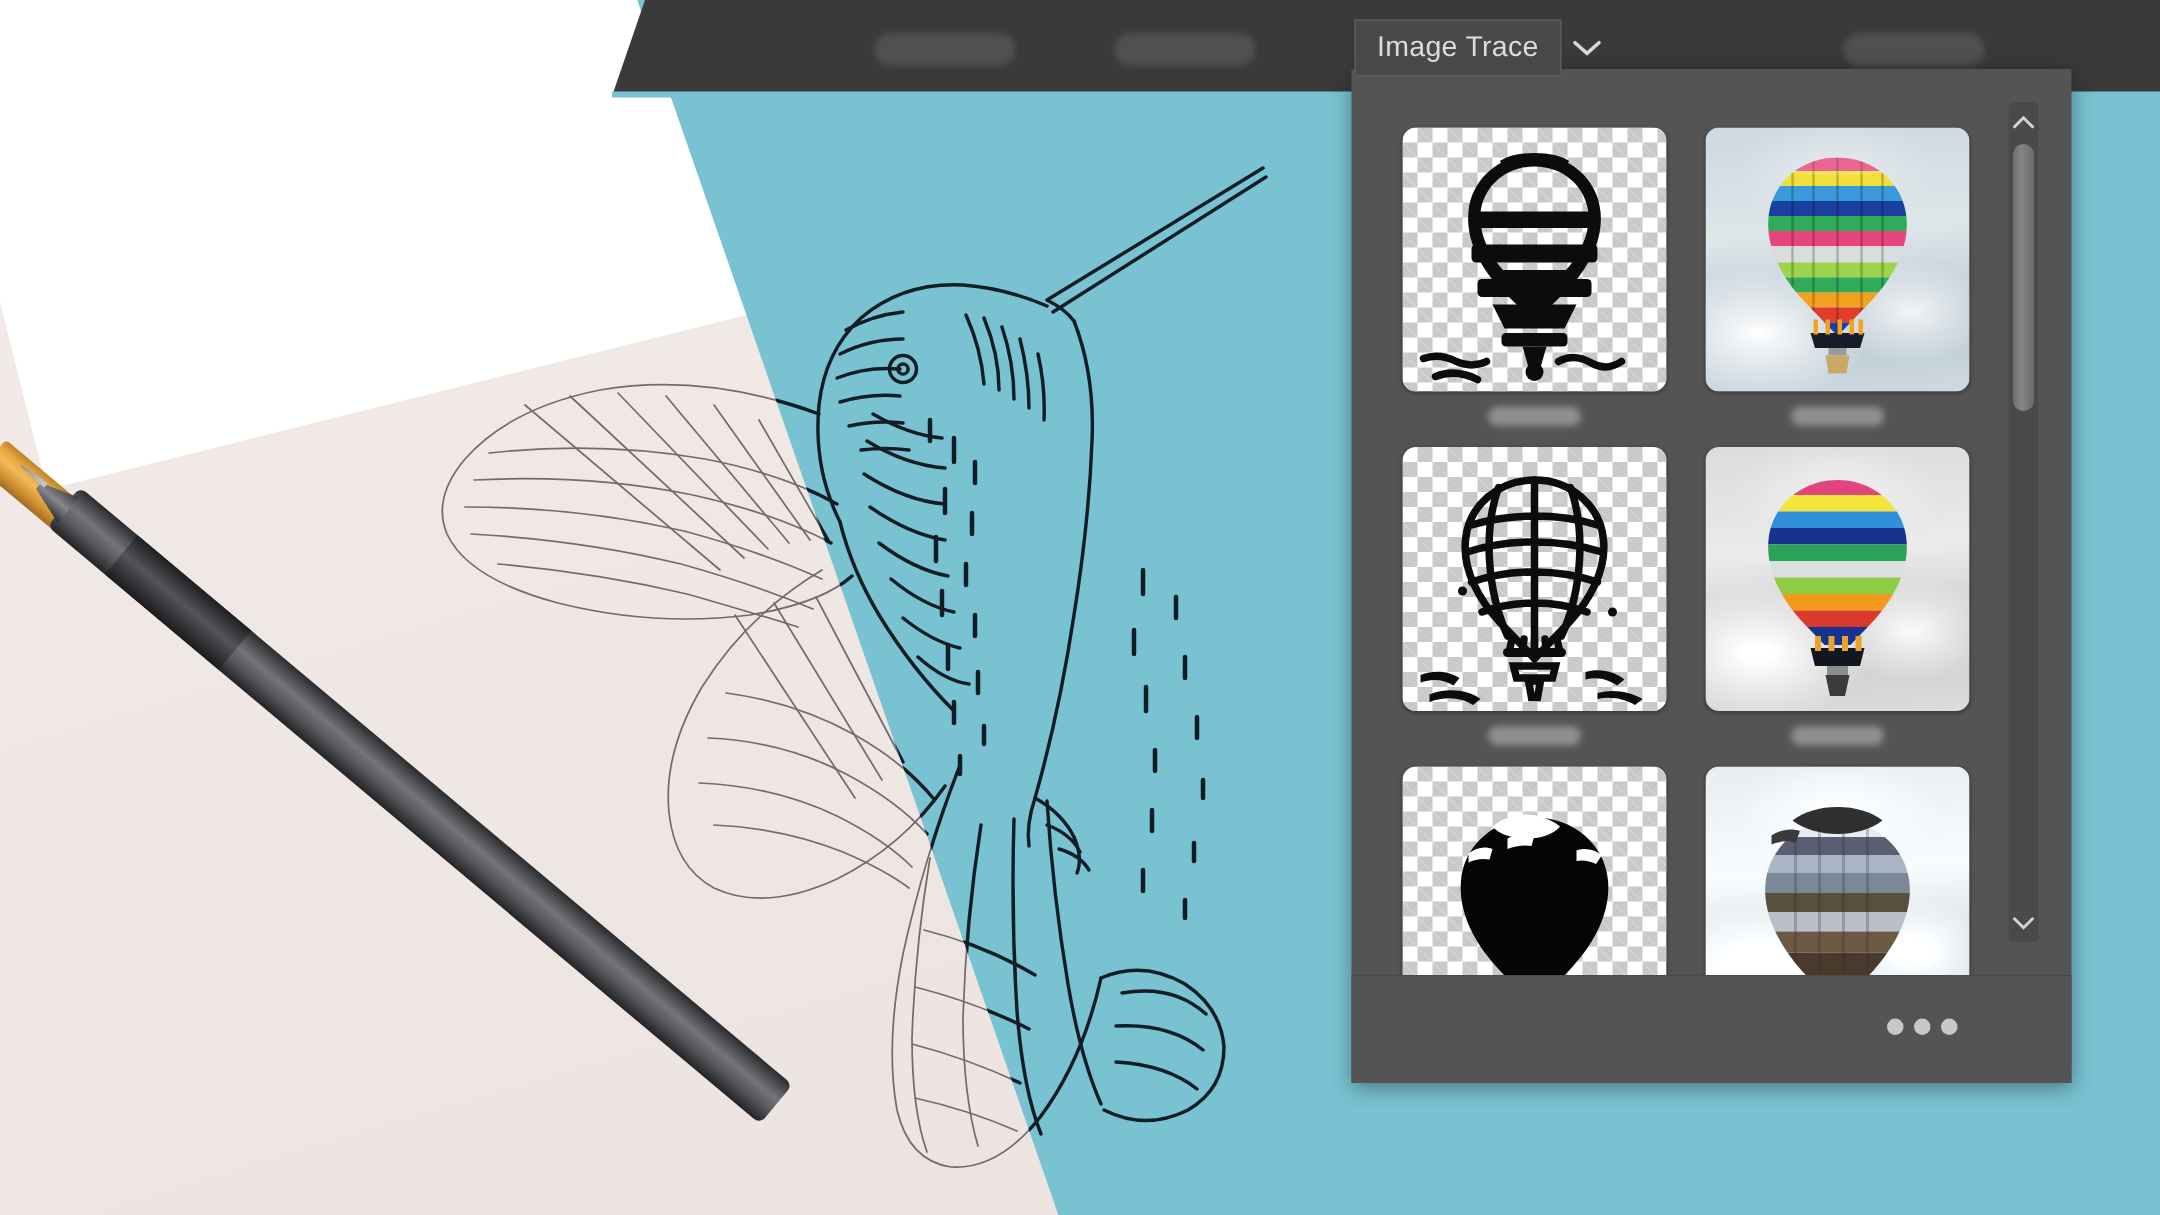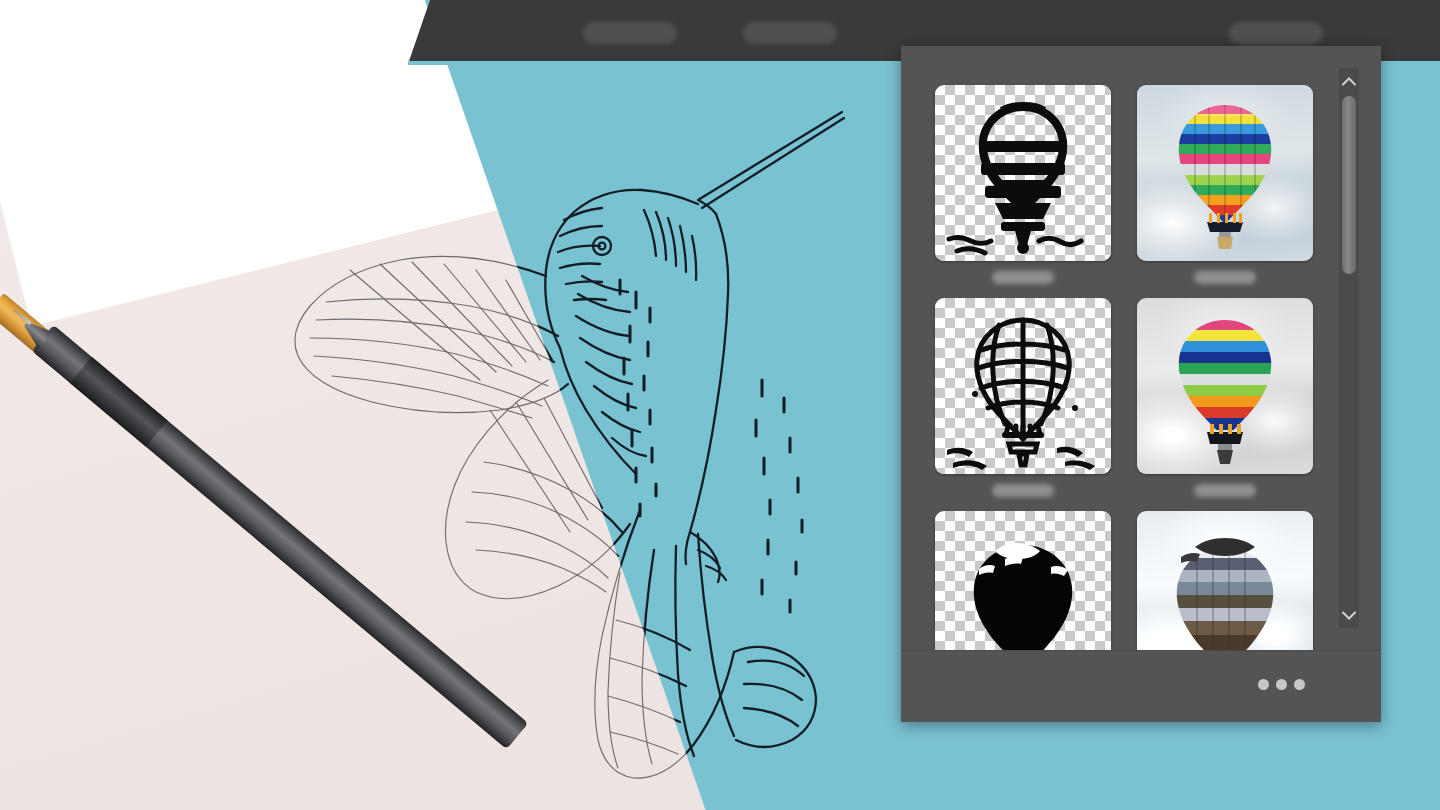--- a/index.html
+++ b/index.html
@@ -631,14 +631,22 @@
 
     <div class="panel-footer">
       <div class="footer-dots">
         <i></i>
         <i></i>
         <i></i>
       </div>
     </div>
   </div>
 
+  <div class="panel-title-wrap">
+    <div class="panel-title-btn">Image Trace</div>
+    <div class="panel-title-chevron">
+      <svg width="20" height="12" viewBox="0 0 20 12" aria-hidden="true">
+        <path d="M2 2.5 L10 9.5 L18 2.5" fill="none" stroke="#d8d8d8" stroke-width="2.4" stroke-linecap="round"></path>
+      </svg>
+    </div>
+  </div>
 
 </div>
 
 </body></html>

